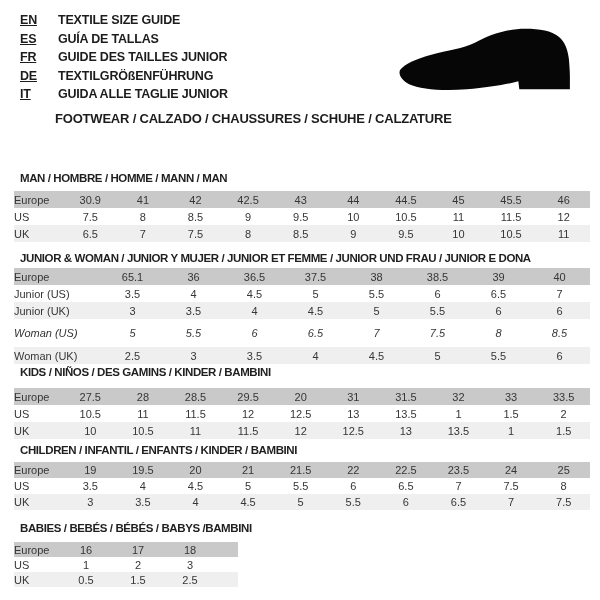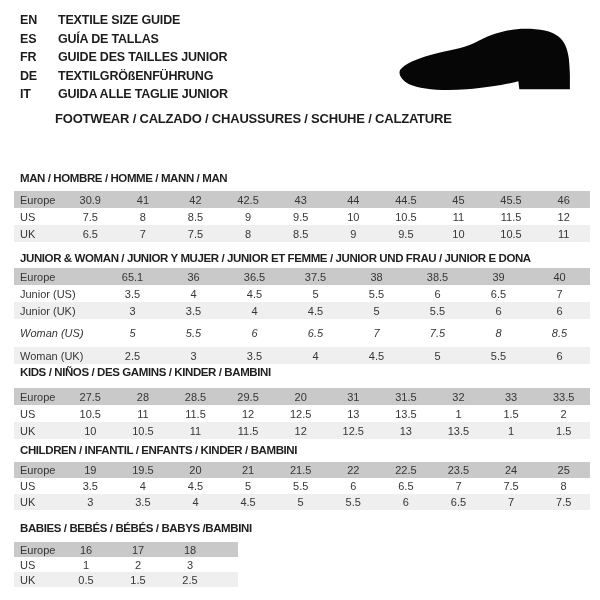--- a/index.html
+++ b/index.html
@@ -7,41 +7,41 @@
     position:relative; width:600px; height:600px; overflow:hidden;
     background:#ffffff; font-family:"Liberation Sans", sans-serif;
   }
   
   .lang-block { position:absolute; left:20px; top:13px; }
   .lang-line { display:flex; height:18.6px; align-items:flex-start; }
   .lang-code, .lang-text {
     font-weight:bold; font-size:12.5px; line-height:14px;
     letter-spacing:-0.2px; color:#1c1c1c; white-space:nowrap;
   }
-  .lang-code { width:38px; }
+  .lang-code { width:38px;text-decoration:underline; }
   .category-line {
     position:absolute; left:19px; top:111px;
     font-weight:bold; font-size:13px; letter-spacing:-0.2px;
     color:#1c1c1c; white-space:nowrap;padding-left:36px;
   }
   .shoe-wrap { position:absolute; left:396px; top:25px; width:184px; height:70px; }
   .shoe-wrap svg { display:block; width:100%; height:100%; }
 
   
   .size-section { position:absolute; left:14px; }
   .section-title {
     font-weight:bold; font-size:11.5px; line-height:12px;
     letter-spacing:-0.4px; color:#1f1f1f; white-space:nowrap; margin-left:6px;
   }
   table.size-table { border-collapse:collapse; table-layout:fixed; }
   table.size-table th, table.size-table td {
     padding:0; font-size:11px; font-weight:normal; color:#363636;
     text-align:center; white-space:nowrap; overflow:hidden;
   }
-  table.size-table th { text-align:left; padding-left:6px; }
+  table.size-table th { text-align:left; }
   table.size-table tr:first-child { background:#c9c9c9; }
   table.size-table tr:nth-child(odd):not(:first-child) { background:#efefef; }
 </style>
 </head>
 <body>
 
 <div class="page">
 
   <div class="lang-block">
     <div class="lang-line">

